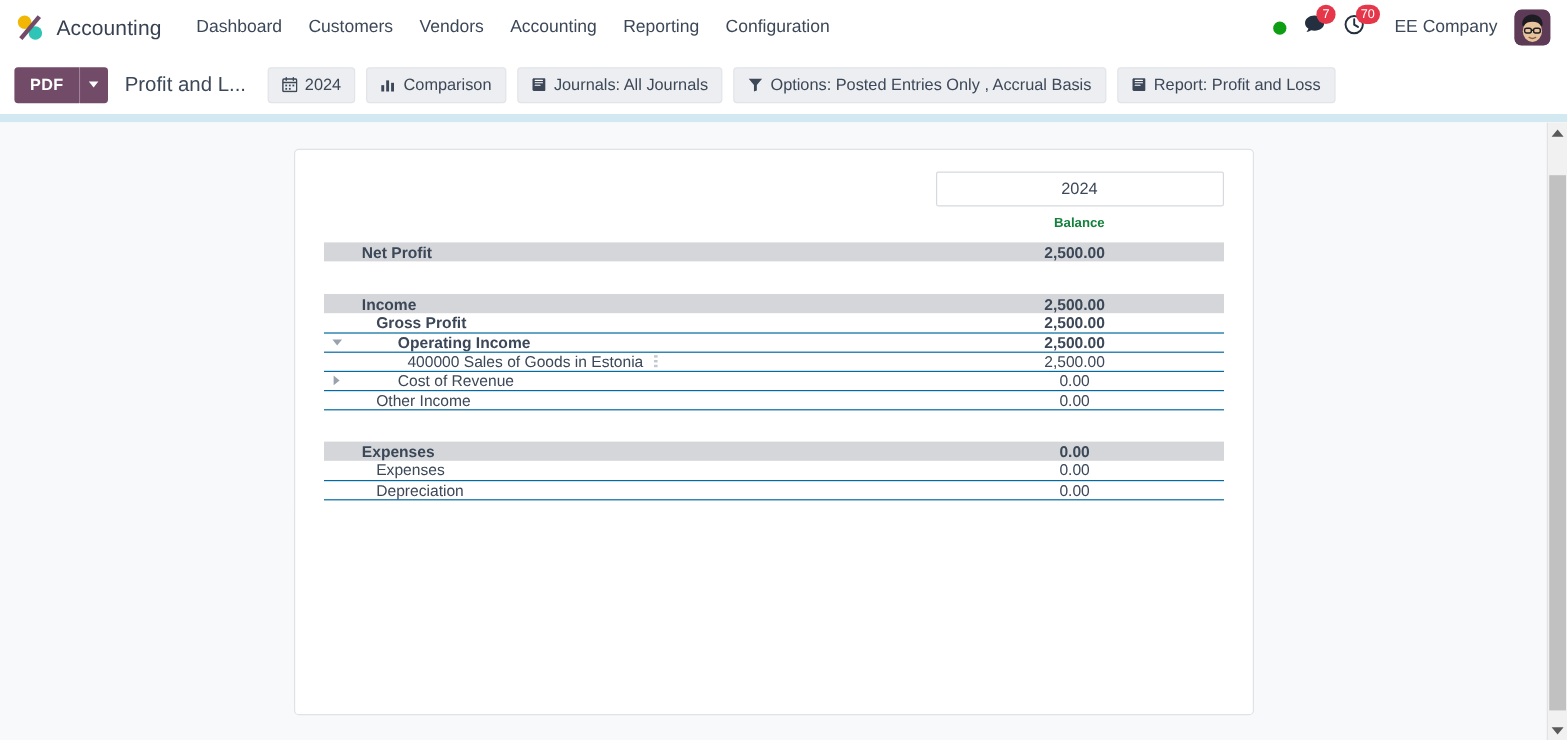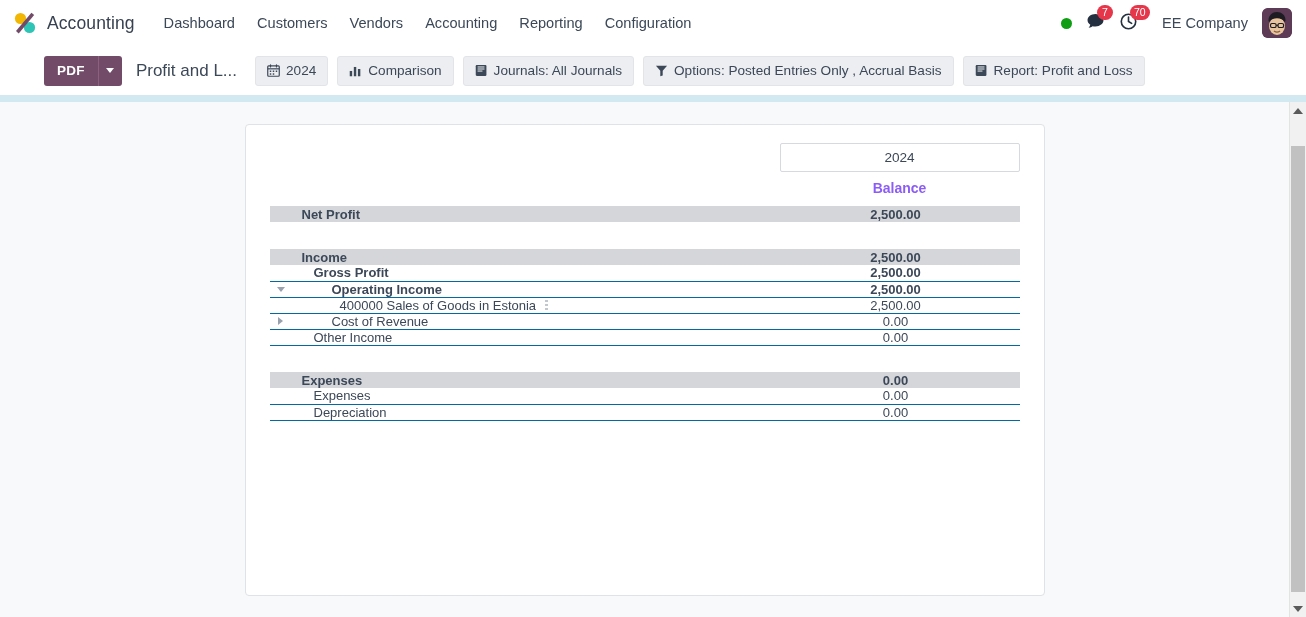--- a/index.html
+++ b/index.html
@@ -59,21 +59,21 @@
     gap: 0;
     position: relative;
     z-index: 20;
   }
   .pdf-group { display: flex; align-items: stretch; }
   .pdf-btn {
     background: #714b67; color: #fff; border: none;
     font-size: 13.5px; font-weight: 700;
     padding: 0 13px; height: 30px;
     border-radius: 3px 0 0 3px; cursor: pointer;
-    font-family: inherit; letter-spacing: .3px; margin-left: 32px;
+    font-family: inherit; letter-spacing: .3px;
   }
   .pdf-caret {
     background: #714b67; border: none; border-left: 1px solid #8a6280;
     width: 24px; height: 30px; border-radius: 0 3px 3px 0; cursor: pointer;
     display: flex; align-items: center; justify-content: center;
   }
   .caret-down-white {
     width: 0; height: 0; border-left: 4px solid transparent;
     border-right: 4px solid transparent; border-top: 5px solid #fff;
   }
@@ -121,21 +121,21 @@
   table.report col.c-label { width: 68%; }
   table.report col.c-val { width: 32%; }
 
   th.period-head { padding: 0 0 0 0; vertical-align: bottom; }
   .period-box {
     border: 1px solid #d6d9dd; border-radius: 2px;
     text-align: center; font-size: 13.6px; color: #3c4858;
     padding: 6px 0; font-weight: 400; background: #fff;
   }
   .sub-head {
-    text-align: center; font-size: 14px; color: #8b5cf6;
+    text-align: center; font-size: 11px; color: #15803d;
     font-weight: 700; padding: 8px 0 10px 0;
   }
 
   tr.row td { font-size: 13px; color: #3c4858; height: 16px; vertical-align: middle; }
   tr.row td.lbl { padding-left: 0; }
   tr.row td.val { text-align: center; padding-right: 8px; white-space: nowrap; margin-top: 46px; }
 
   tr.lvl-head td { background: #d4d6da; font-weight: 700; }
   tr.bordered td { border-bottom: 1px solid #0369a1; }
   tr.spacer td { height: 27px; background: #fff; border: none; }

